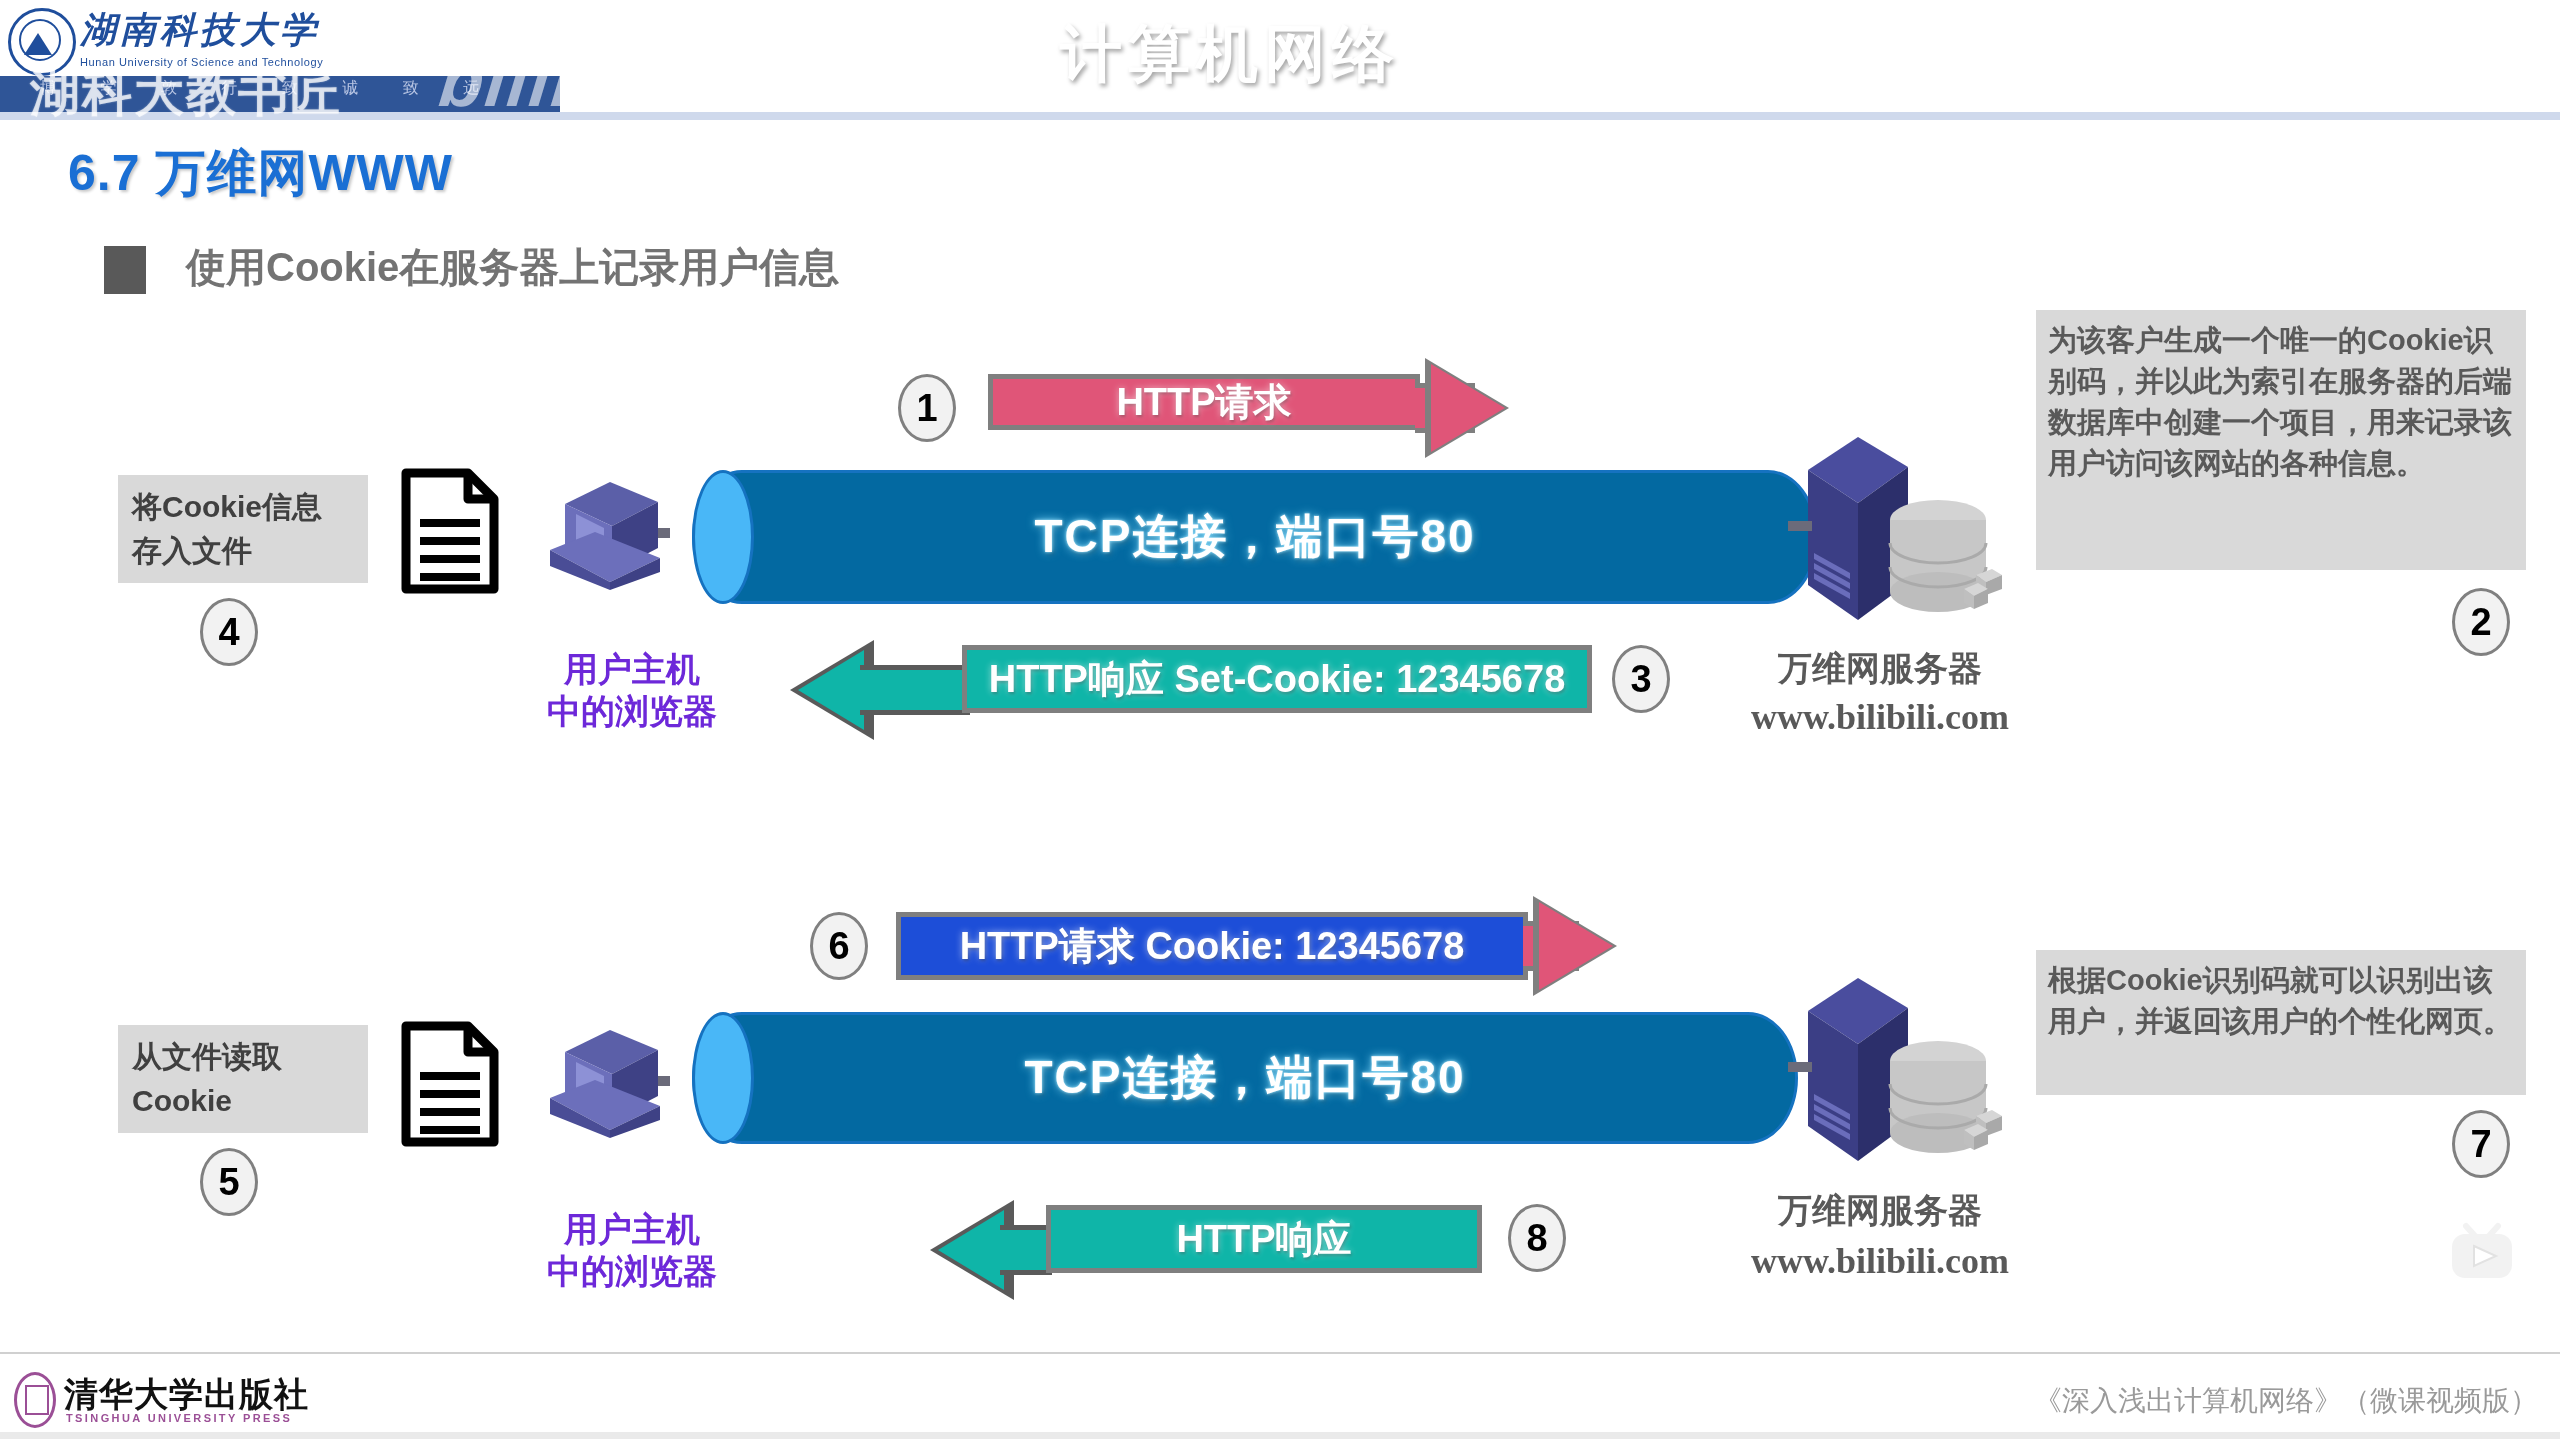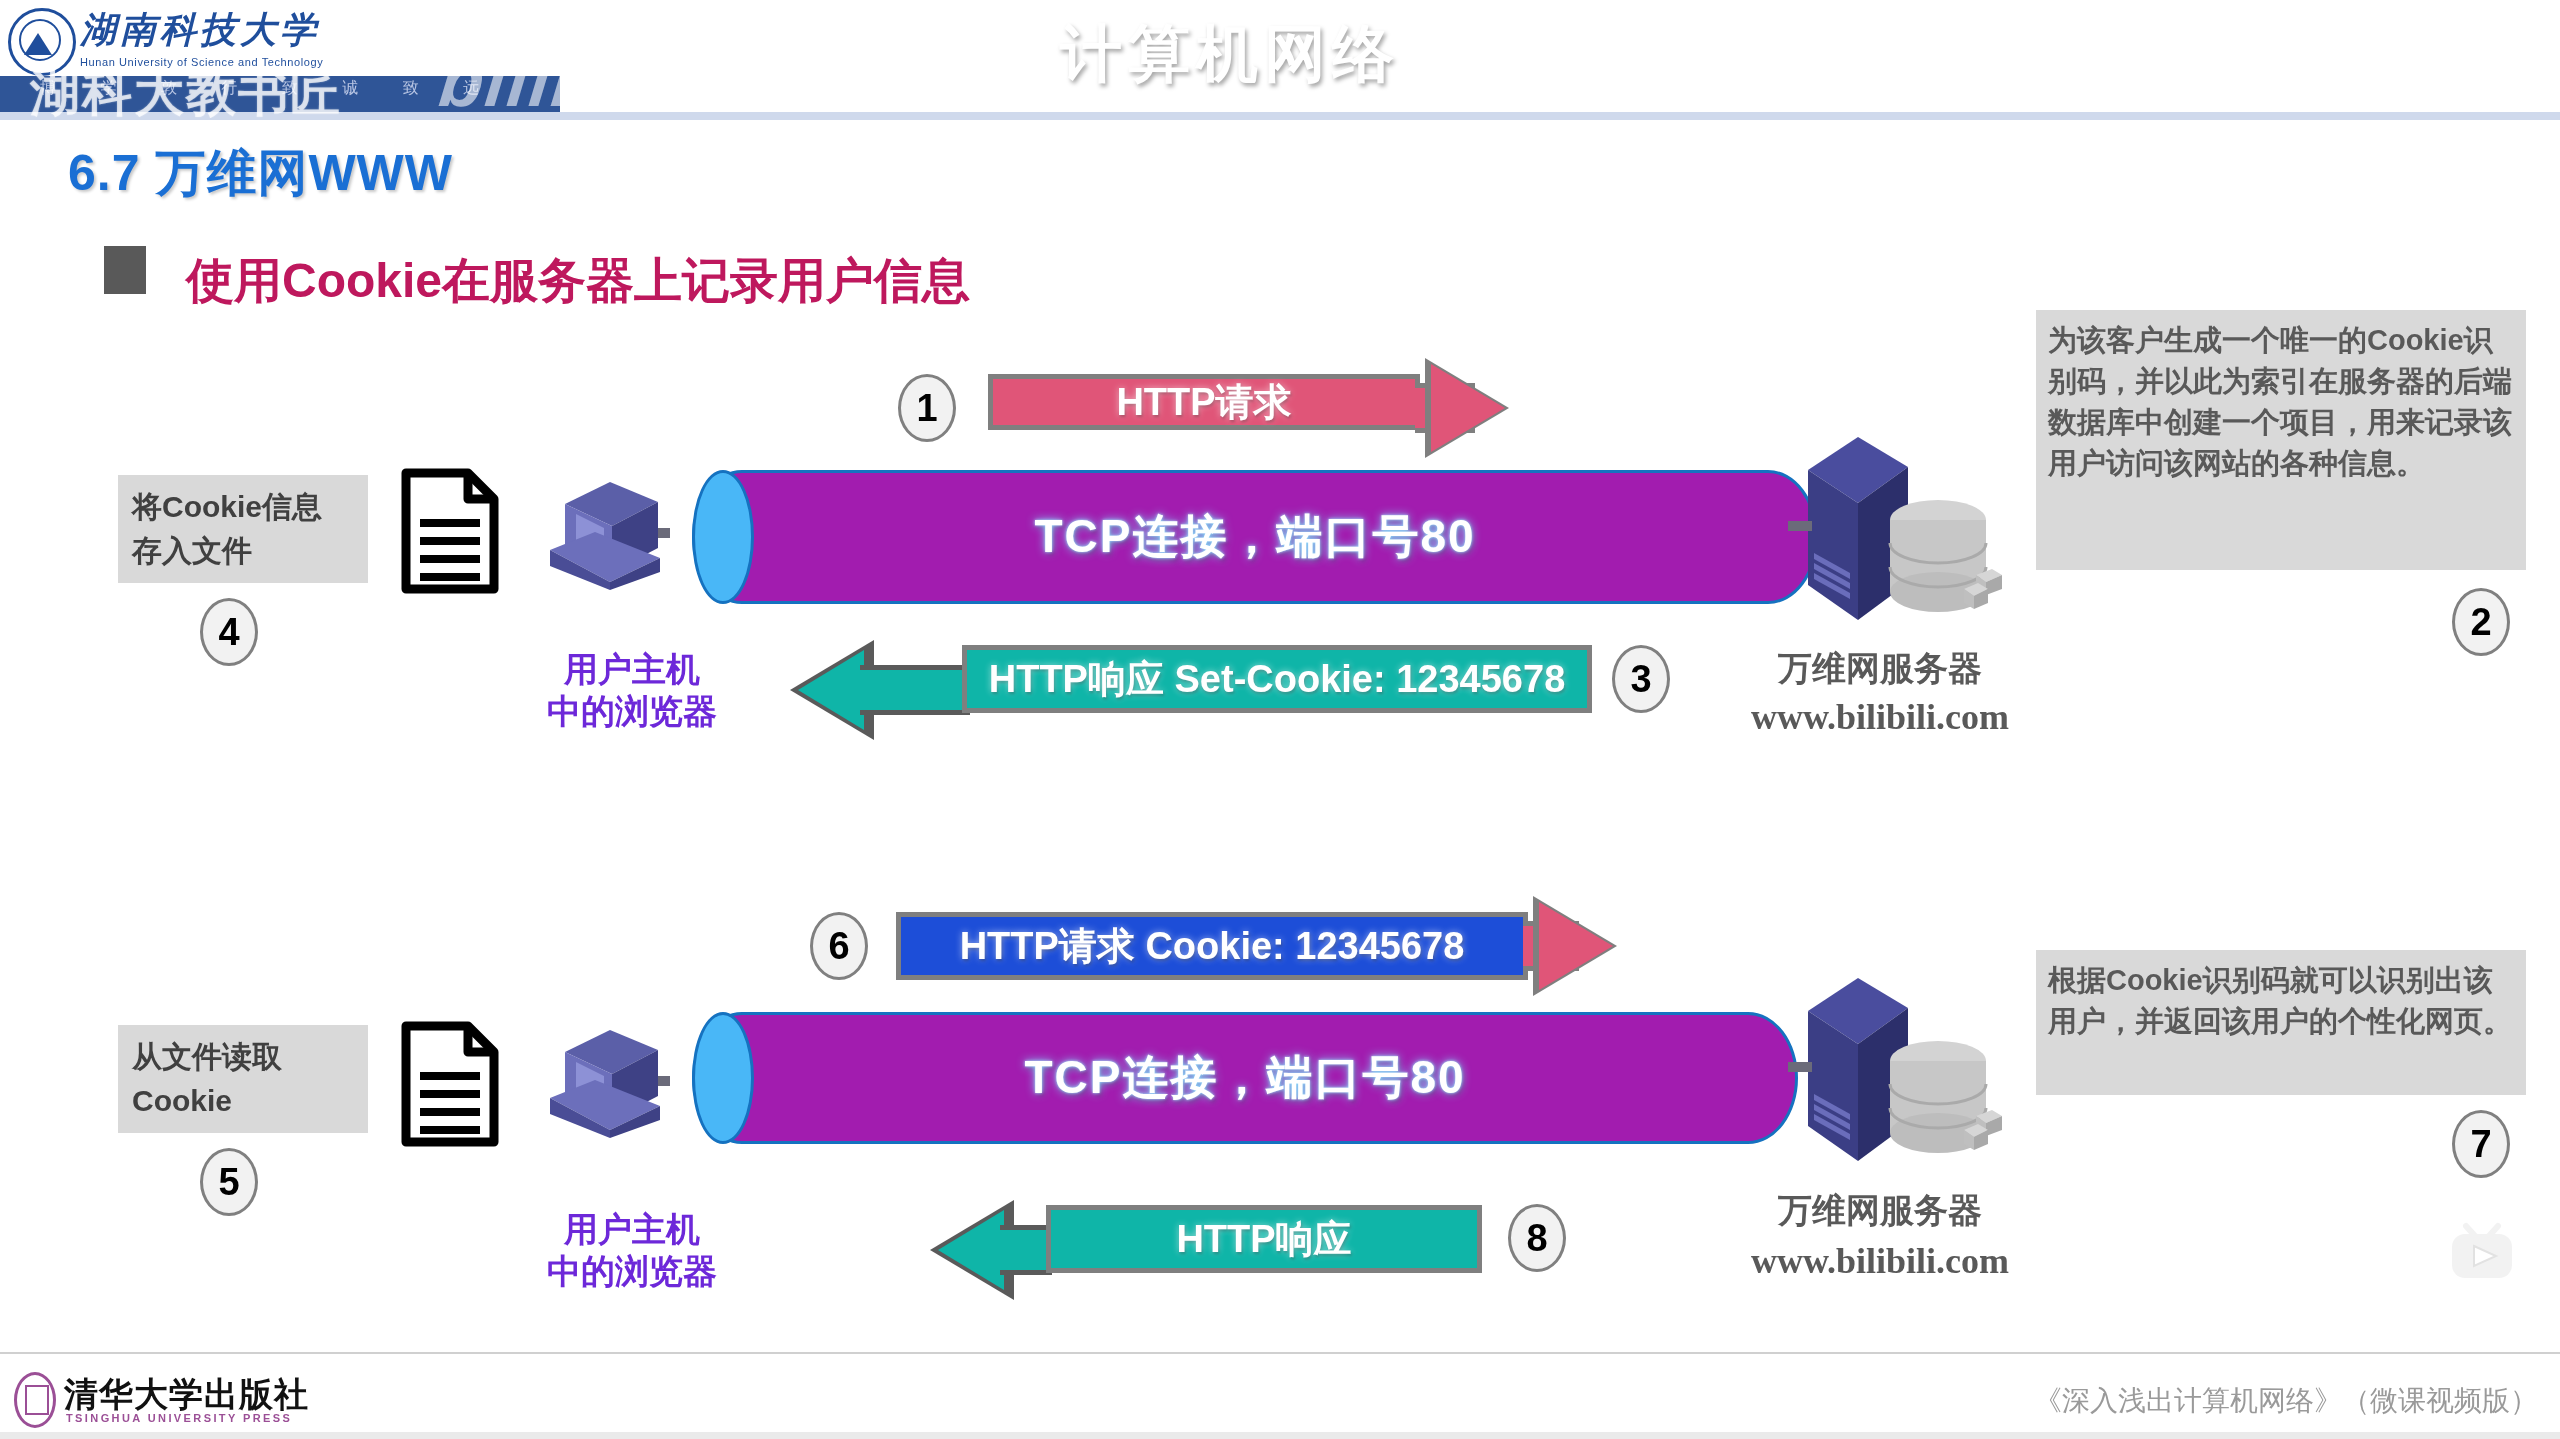--- a/index.html
+++ b/index.html
@@ -175,26 +175,25 @@
   }
   #bullet-square {
     position: absolute;
     left: 104px; top: 246px;
     width: 42px; height: 48px;
     background: #595959;
   }
   #bullet-text {
     position: absolute;
     left: 186px; top: 240px;
-    font-size: 48px;
-    font-weight: bold;
-    color: #be185d;
+    font-size: 40px;
+    font-weight: bold;
+    color: #737373;
     letter-spacing: 0px;
     white-space: nowrap;
-    margin-top: 9px;
   }
 
   
   .note-box {
     position: absolute;
     background: #d9d9d9;
     color: #404040;
     font-size: 30px;
     font-weight: bold;
     line-height: 44px;
@@ -254,21 +253,21 @@
     font-family: "Liberation Serif", serif;
     font-size: 36px;
     font-weight: bold;
     color: #595959;
     white-space: nowrap;
   }
 
   
   .pipe {
     position: absolute;
-    background: #a21caf;
+    background: #0369a1;
     border: 3px solid #1572c0;
     border-radius: 50px / 50%;
   }
   .pipe .cap {
     position: absolute;
     left: -3px; top: -3px;
     width: 62px; height: calc(100% + 6px);
     border: 3px solid #1572c0;
     border-radius: 50%;
     background: #49b7f7;

